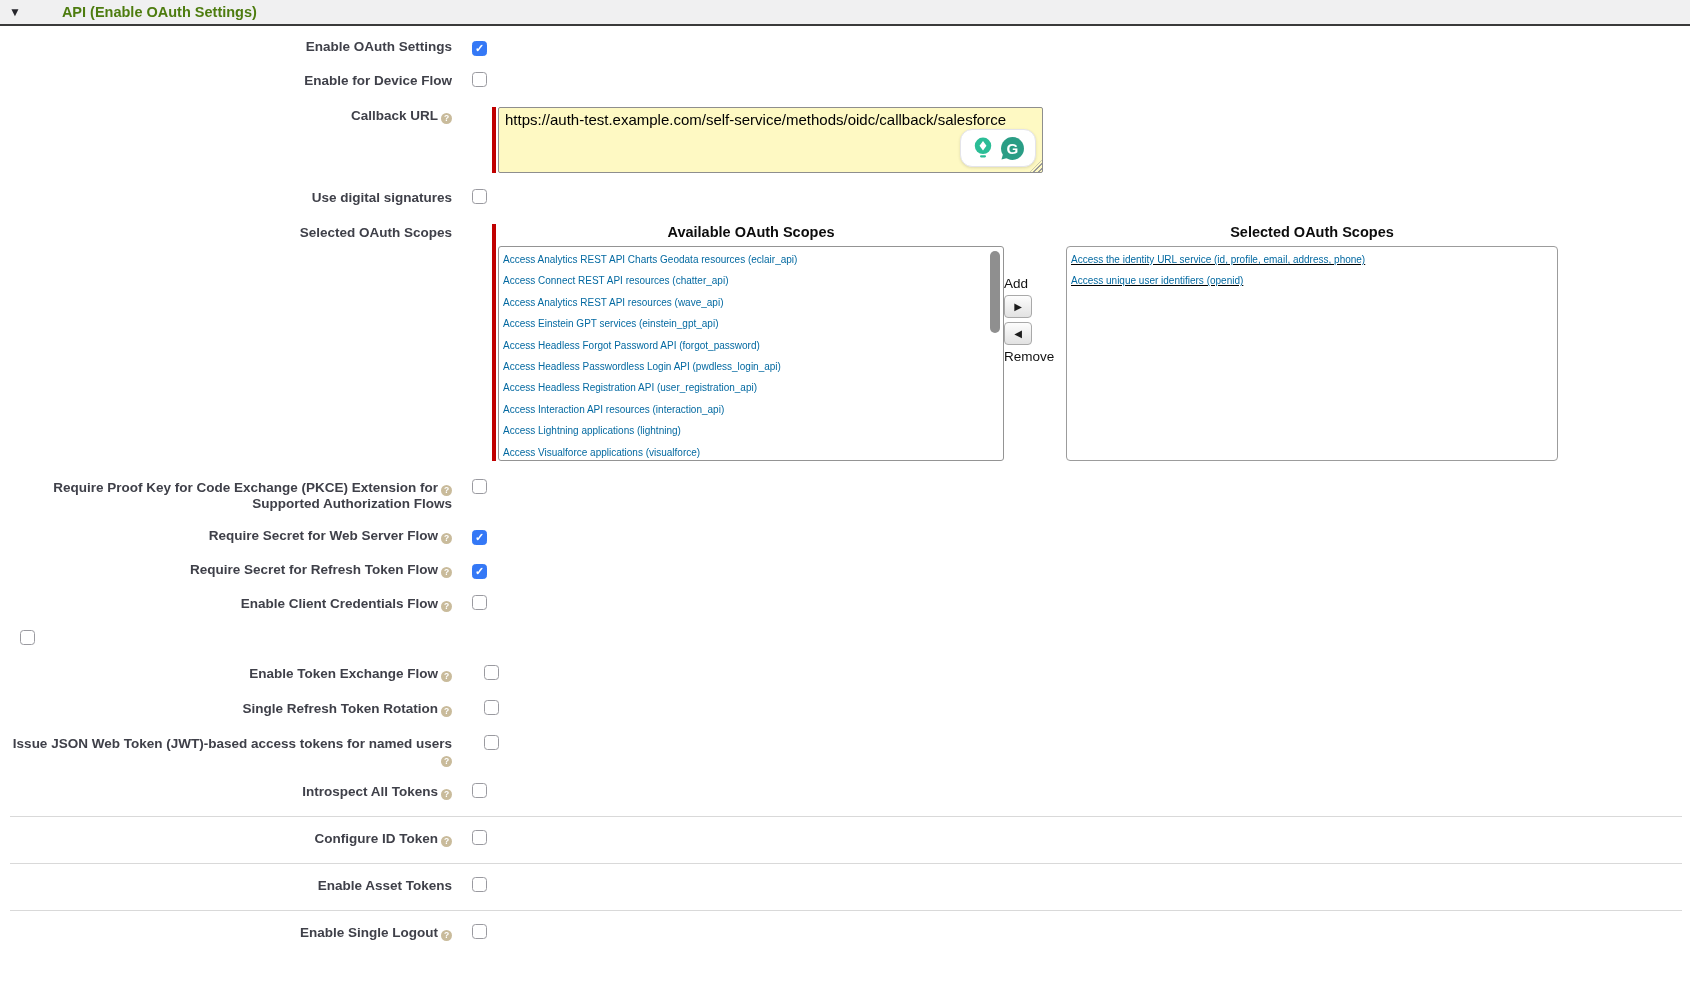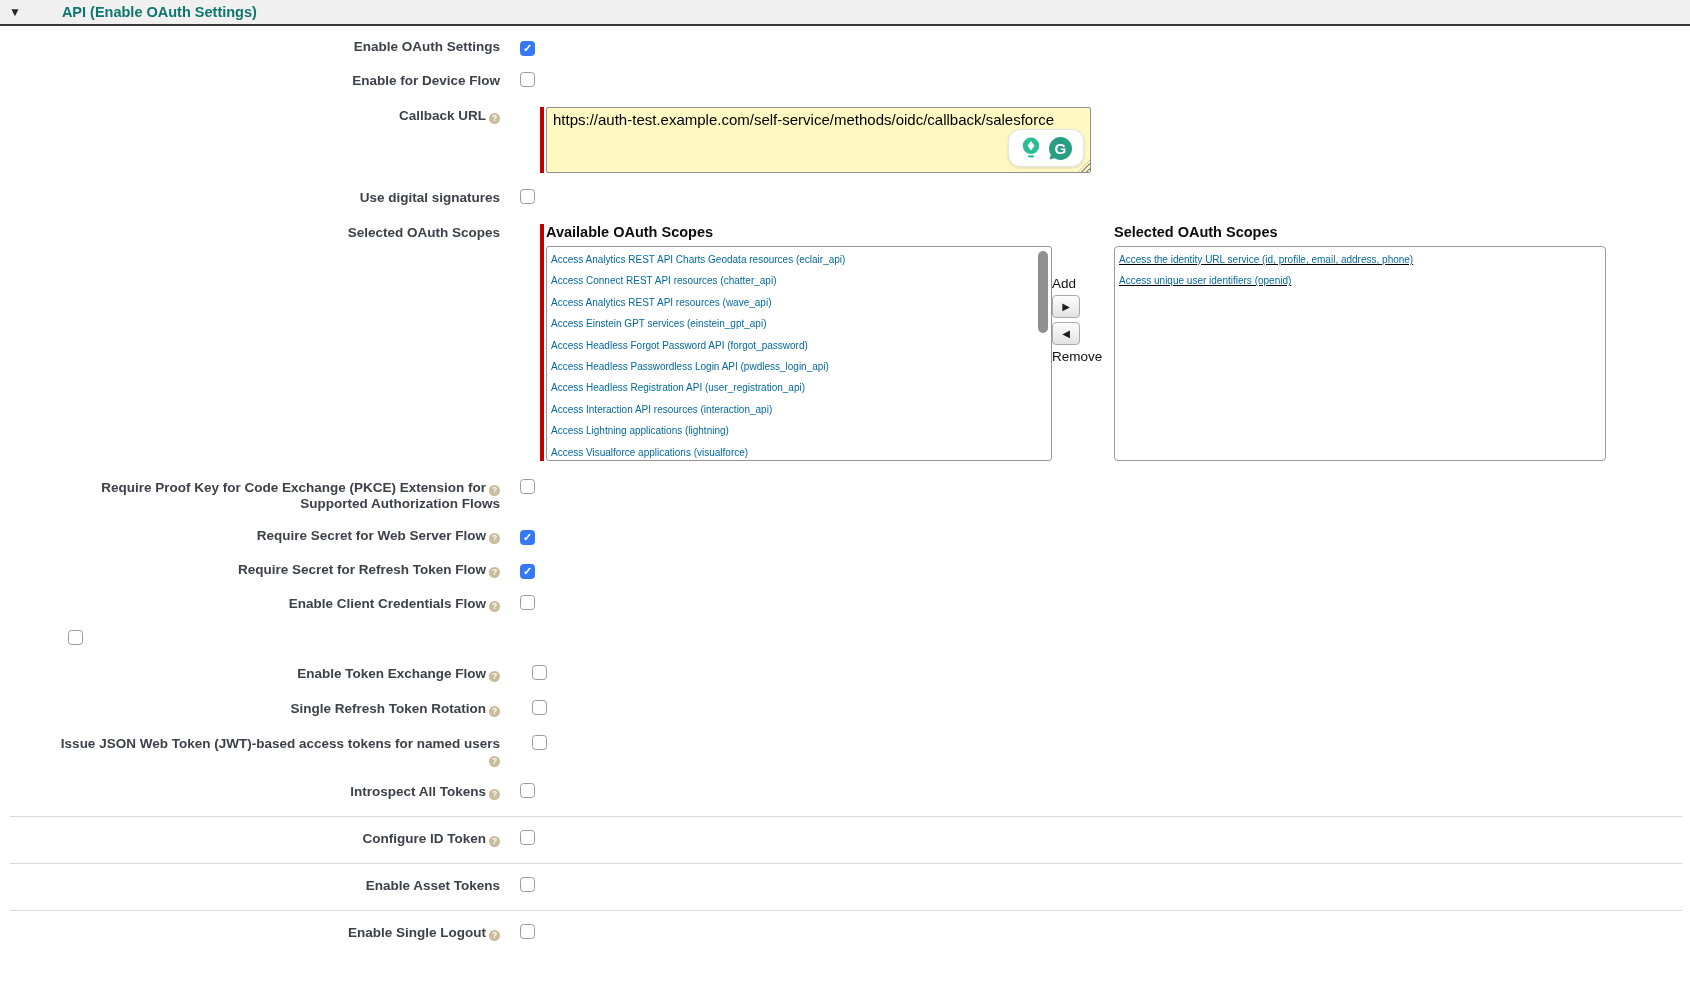--- a/index.html
+++ b/index.html
@@ -11,25 +11,25 @@
     position:relative;
   }
 
   
   .section-header {
     display:flex; align-items:center;
     height:26px; background:#f0f0f1;
     border-bottom:2px solid #3a3a3a;
   }
   .twisty { margin-left:9px; font-size:12px; color:#26262b; line-height:1; }
-  .section-title { margin-left:41px; font-weight:bold; font-size:14.5px; color:#0f766e; }
+  .section-title { margin-left:41px; font-weight:bold; font-size:14.5px; color:#4d7c0f; }
 
   
   .form { padding-top:12px; }
-  .row { display:flex; align-items:flex-start; margin-bottom:16px;margin-left:48px; }
+  .row { display:flex; align-items:flex-start; margin-bottom:16px; }
   .row.gap-lg { margin-top:7px;gap:12px; }
   .label-cell {
     width:452px; text-align:right; font-weight:bold; font-size:13.5px;
     color:#3f4049; line-height:15px; padding-top:1px;
   }
   .info {
     display:inline-block; width:11px; height:11px; border-radius:50%;
     background:#c9bb9b; color:#fff; font-size:8.5px; line-height:11px;
     text-align:center; font-weight:bold; margin-left:3px; vertical-align:-1px;
     cursor:pointer;
@@ -65,21 +65,21 @@
     background:repeating-linear-gradient(-45deg, transparent, transparent 2px, #9a9a9a 2px, #9a9a9a 3.2px);
     clip-path:polygon(100% 0, 100% 100%, 0 100%);
     cursor:nwse-resize;
   }
 
   
   .scopes-wrap { margin-left:2px; display:flex; }
   .scope-col  { width:506px; }
   .sel-col    { width:492px; }
   .list-header {
-    font-weight:bold; font-size:14.5px; color:#0c0c0c;
+    font-weight:bold; font-size:14.5px; text-align:center; color:#0c0c0c;
     margin-bottom:6px; line-height:16px;
   }
   .listbox {
     border:1px solid #949494; border-radius:3px; height:215px;
     position:relative; overflow:hidden; background:#fff;
   }
   .sel-col .listbox { border-radius:4px; border-color:#9c9c9c;text-decoration:underline; }
   .listbox .items { padding:2px 0 0 4px; font-size:10px; line-height:21.4px; color:#0369a1; white-space:nowrap; }
   .scrollbar-thumb {
     position:absolute; top:4px; right:3px; width:10px; height:82px;

